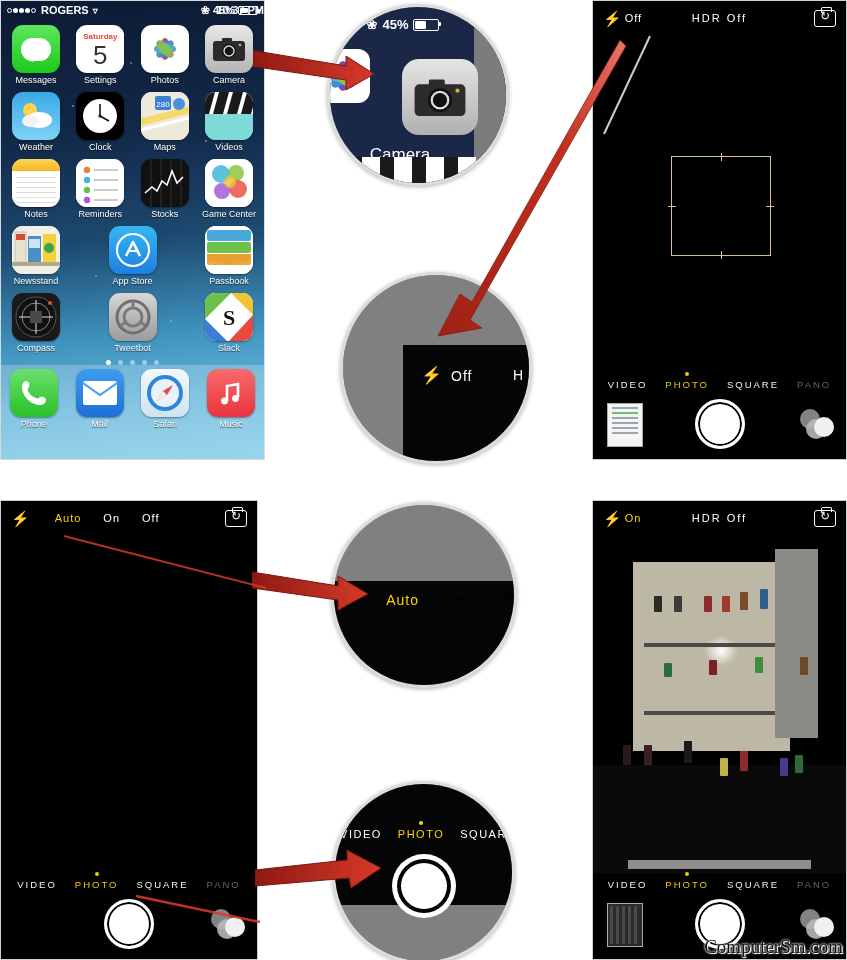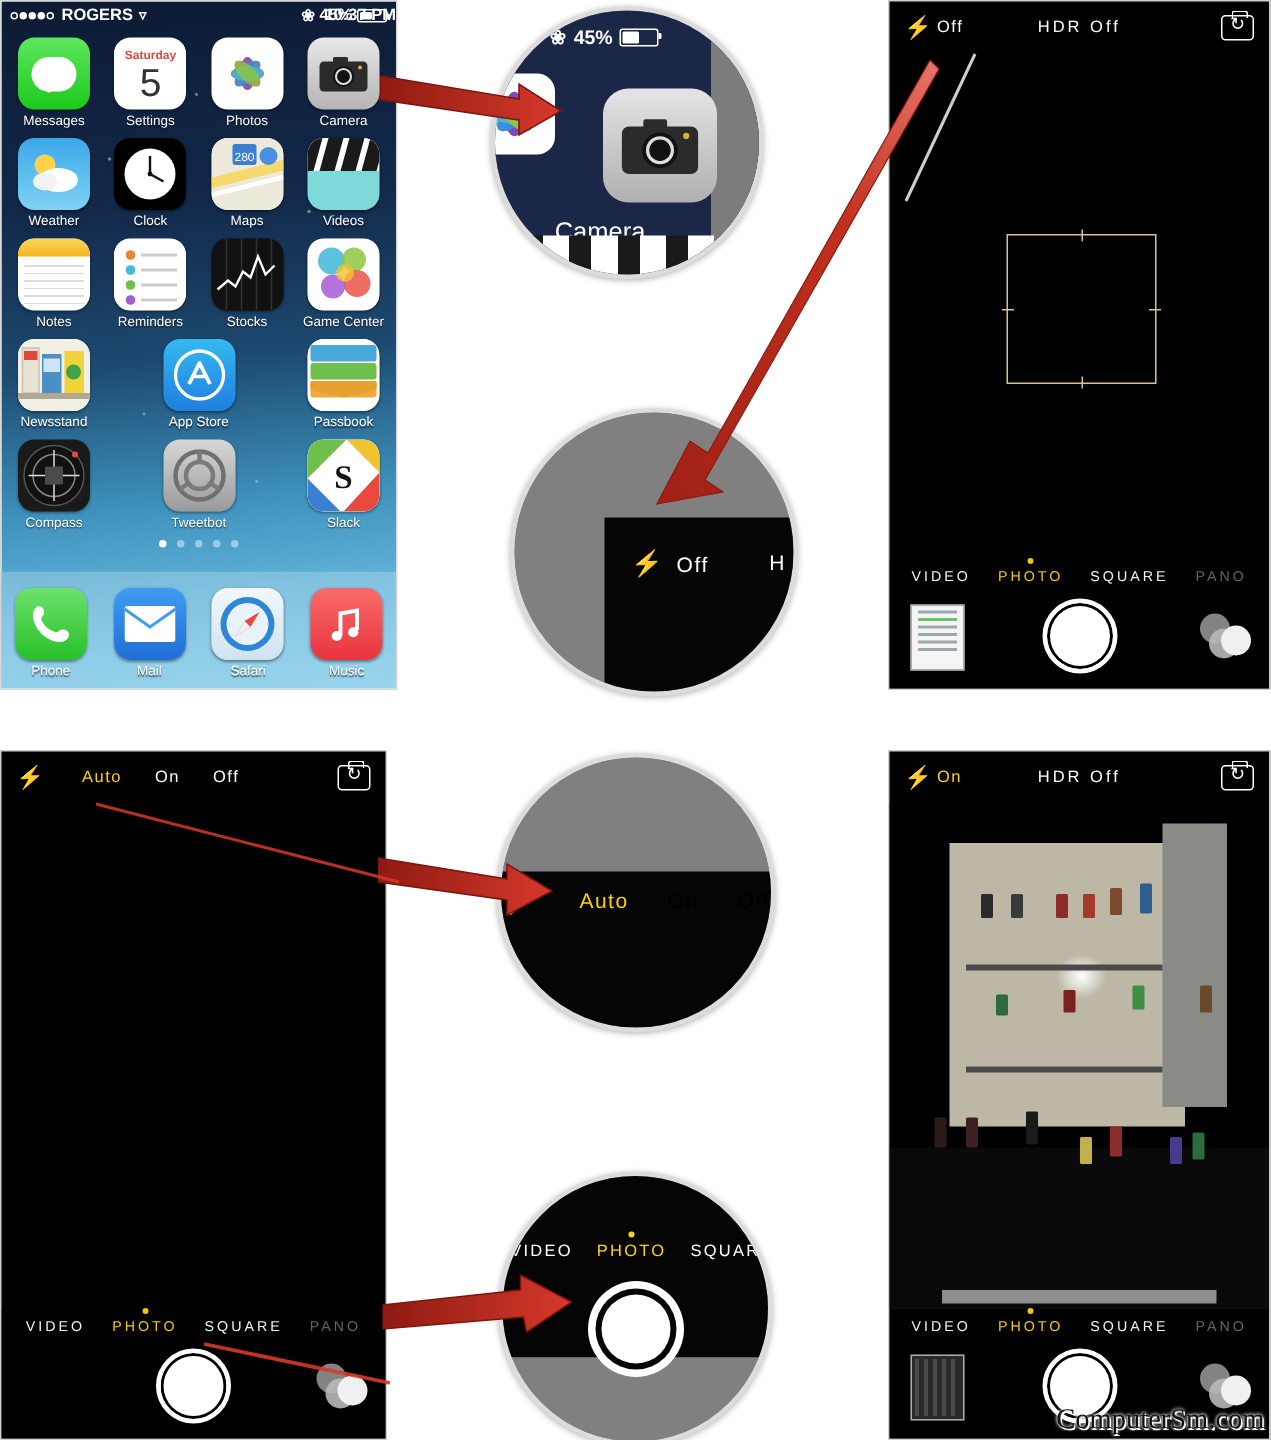--- a/index.html
+++ b/index.html
@@ -81,23 +81,23 @@
   .ic-slack{background:#fff;}
   .ic-camera{background:linear-gradient(#e8e8e8,#b4b4b4);}
   .ic-phone{background:linear-gradient(#6ce06c,#28c028);}
   .ic-mail{background:linear-gradient(#3f9cf0,#1f6fd6);}
   .ic-safari{background:linear-gradient(#f2f8fc,#cfe3f0);}
   .ic-music{background:linear-gradient(#fa6a6a,#e8343f);}
 
   .page-dots{ position:relative;z-index:3; display:flex;justify-content:center;gap:7px;margin-top:1px;}
   .pd{ width:5px;height:5px;border-radius:50%;background:rgba(255,255,255,.45);}
   .pd.active{background:#fff;}
-  .dock{ position:absolute; z-index:3; left:0;right:0;bottom:0;height:78px;
+  .dock{ position:absolute; z-index:3; left:0;right:0;bottom:0;height:94px;
     background:rgba(255,255,255,.22); backdrop-filter:blur(6px);
-    display:flex; justify-content:space-around; align-items:center; padding-top:4px;}
+    display:flex; justify-content:space-around; align-items:flex-start; padding-top:4px;}
   .dock .app-label{font-size:9px;}
 
   
   .cam { background:#000; border:1px solid #cfcfcf; }
   .cam-top{ position:absolute;top:0;left:0;right:0;height:34px;display:flex;align-items:center;
     padding:0 10px; color:#fff; }
   .bolt{ color:#ffd400; font-size:15px; margin-right:3px; line-height:1; }
   .flash-label{ font-size:11px; letter-spacing:1px; }
   .flash-label.on{ color:#ffd400; }
   .hdr{ position:absolute;left:0;right:0;text-align:center;font-size:11px;letter-spacing:2px;color:#fff; }

